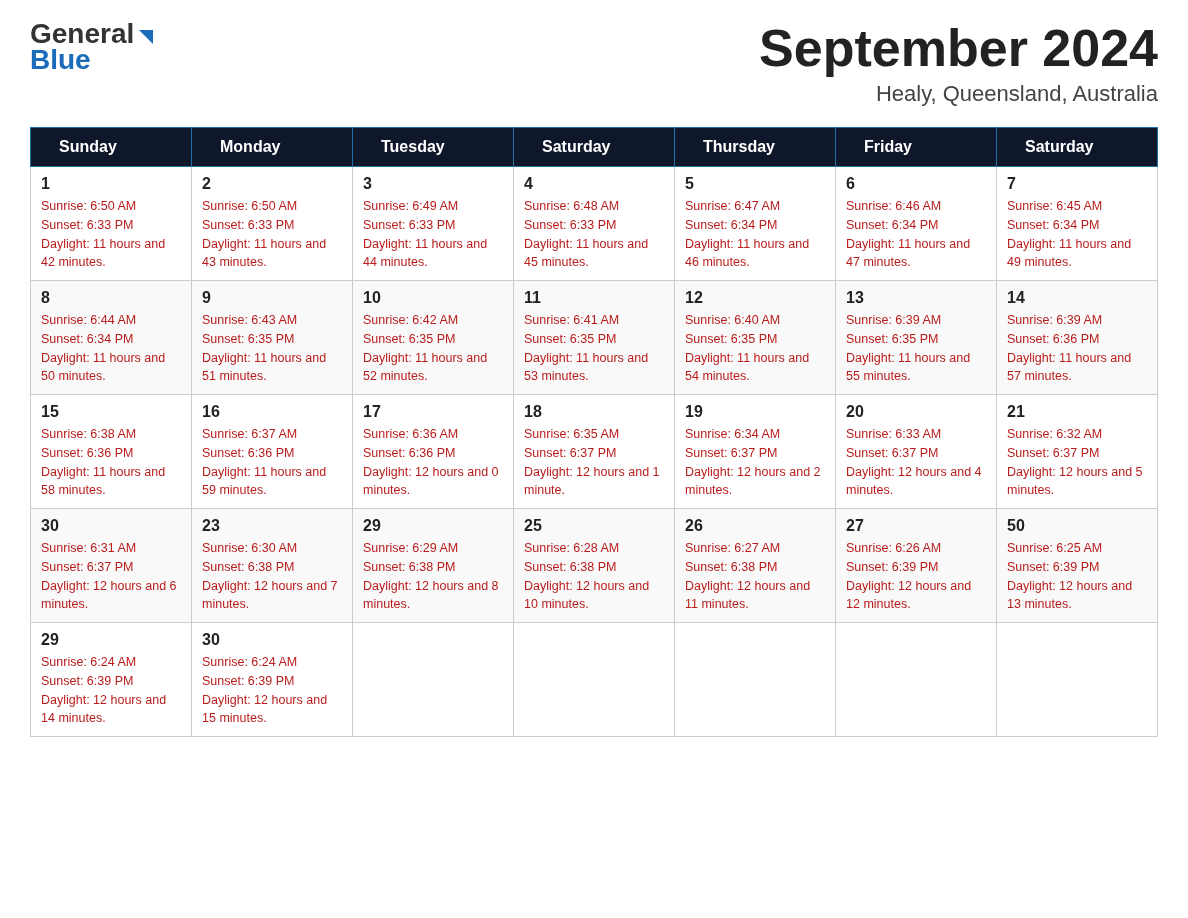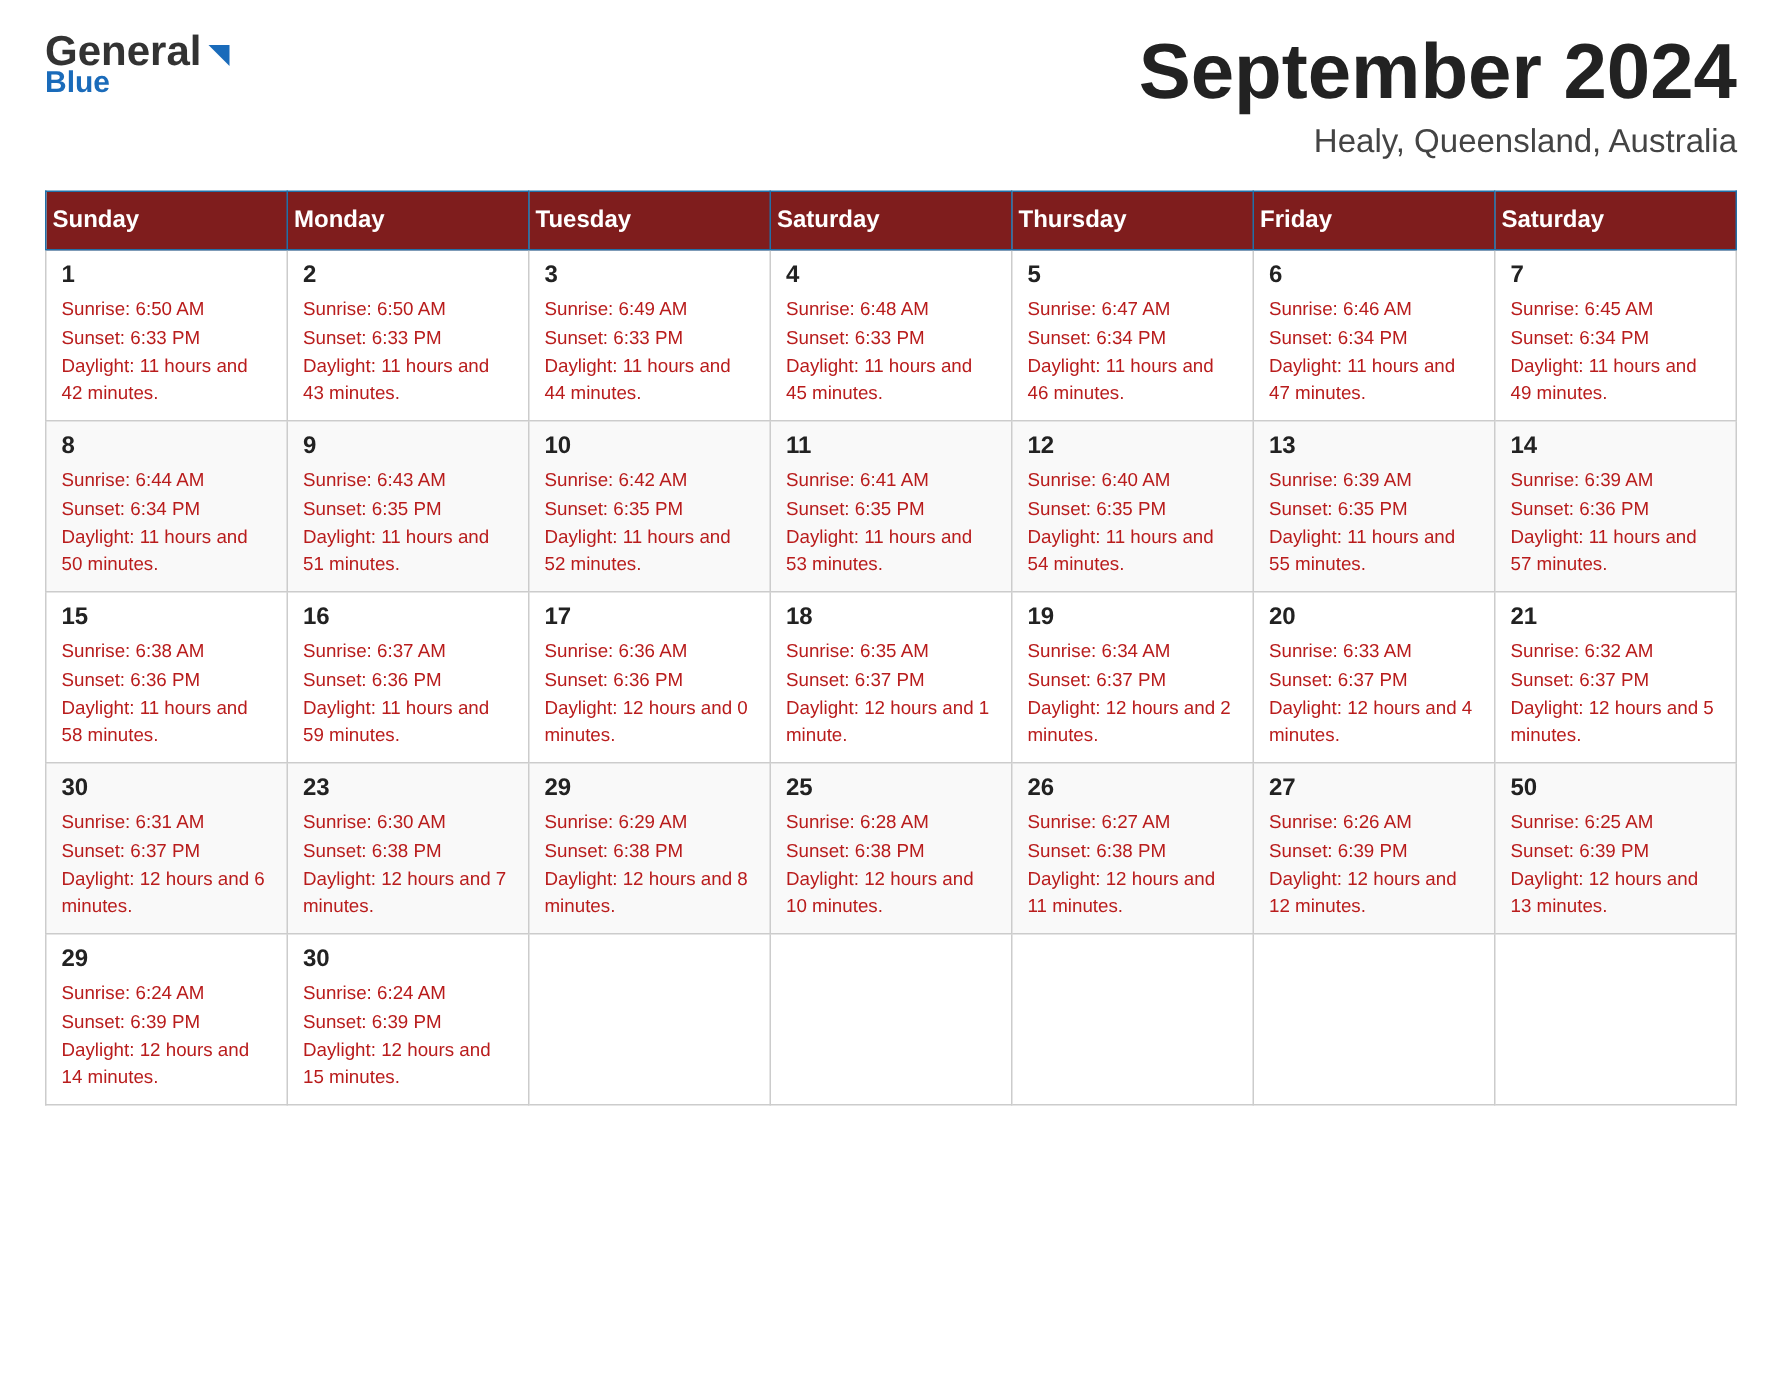--- a/index.html
+++ b/index.html
@@ -34,25 +34,25 @@
       font-size: 22px;
       color: #444;
       margin-top: 4px;
     }
     .calendar-table {
       width: 100%;
       border-collapse: collapse;
       border: 1px solid #aaa;
     }
     .calendar-table th {
-      background-color: #7f1d1d;
+      background-color: #0f172a;
       color: #ffffff;
       font-size: 16px;
       font-weight: bold;
-      padding: 10px 4px;
+      padding: 10px 28px;
       text-align: left;
       border: 1px solid #2070a8;
     }
     .calendar-table td {
       vertical-align: top;
       padding: 8px 10px;
       border: 1px solid #cccccc;
       width: calc(100% / 7);
       min-height: 100px;
     }
@@ -81,21 +81,21 @@
 <body>
 
 <div class="header-row">
   <div class="logo-area">
     <div style="display:flex; align-items:flex-end; line-height:1;">
       <span style="font-size:28px; font-weight:bold; color:#333;">General</span>
       <svg width="22" height="22" viewBox="0 0 22 22" style="margin: 0 1px;">
         <polygon points="4,4 18,4 18,18" fill="#1a6bba"></polygon>
       </svg>
     </div>
-    <span style="font-size:20px; font-weight:bold; color:#1a6bba; margin-top:-4px;">Blue</span>
+    <span style="font-size:28px; font-weight:bold; color:#1a6bba; margin-top:-4px;">Blue</span>
   </div>
   <div class="title-area">
     <div class="calendar-title">September 2024</div>
     <div class="calendar-subtitle">Healy, Queensland, Australia</div>
   </div>
 </div>
 
 <table class="calendar-table">
   <thead>
     <tr>

